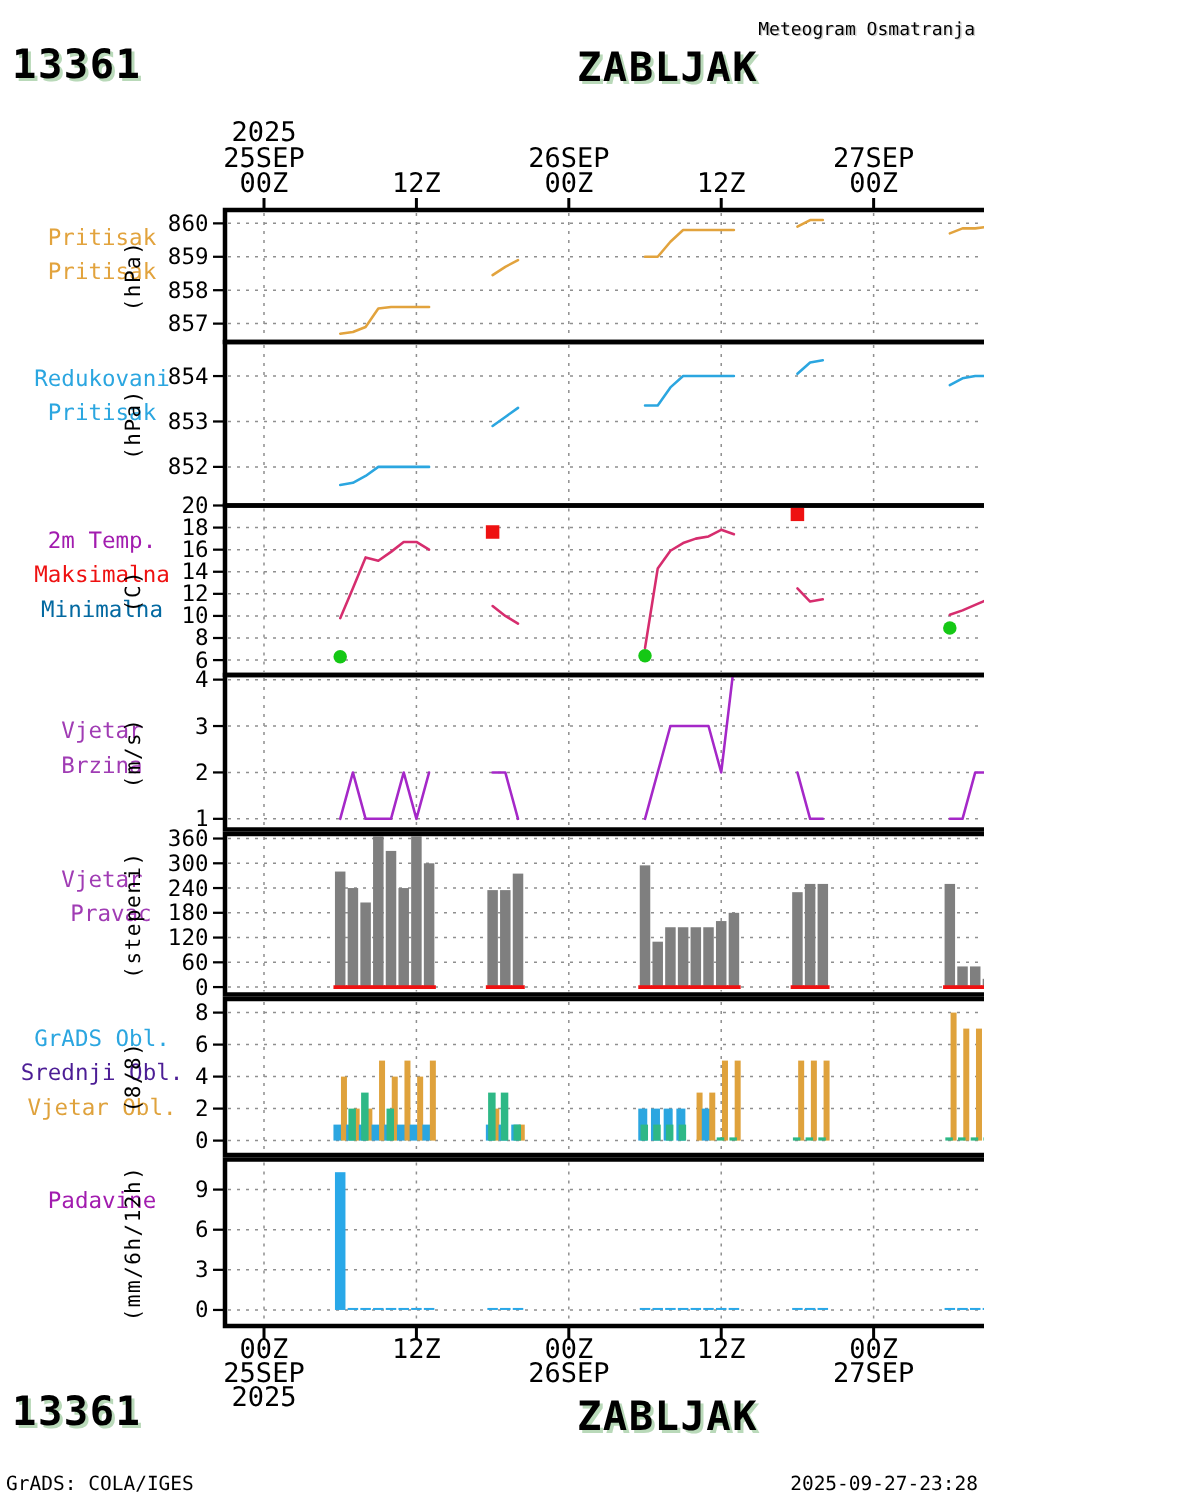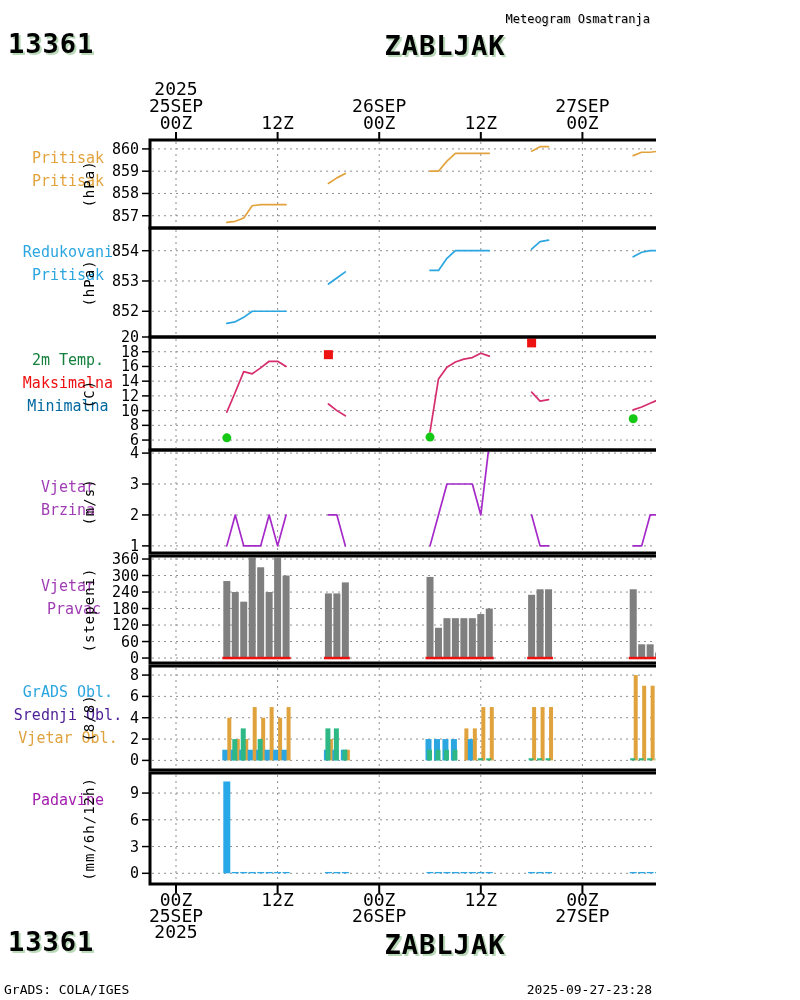--- a/index.html
+++ b/index.html
@@ -450,21 +450,21 @@
         <div style="color: rgb(226, 163, 61);">Pritisak</div>
         <div style="color: rgb(226, 163, 61);">Pritisak</div>
       </div>
       <div class="unit" style="left: 89px; top: 184px;">(hPa)</div>
       <div class="plabel" style="left: 0px; top: 241px;">
         <div style="color: rgb(43, 166, 224);">Redukovani</div>
         <div style="color: rgb(43, 166, 224);">Pritisak</div>
       </div>
       <div class="unit" style="left: 89px; top: 282.5px;">(hPa)</div>
       <div class="plabel" style="left: 0px; top: 349px;">
-        <div style="color: #15803d;">2m Temp.</div>
+        <div style="color: #a21caf;">2m Temp.</div>
         <div style="color: rgb(238, 17, 17);">Maksimalna</div>
         <div style="color: #0369a1;">Minimalna</div>
       </div>
       <div class="unit" style="left: 89px; top: 393.5px;">(C)</div>
       <div class="plabel" style="left: 0px; top: 476px;">
         <div style="color: rgb(160, 60, 180);">Vjetar</div>
         <div style="color: rgb(160, 60, 180);">Brzina</div>
       </div>
       <div class="unit" style="left: 89px; top: 501.5px;">(m/s)</div>
       <div class="plabel" style="left: 0px; top: 575px;">

